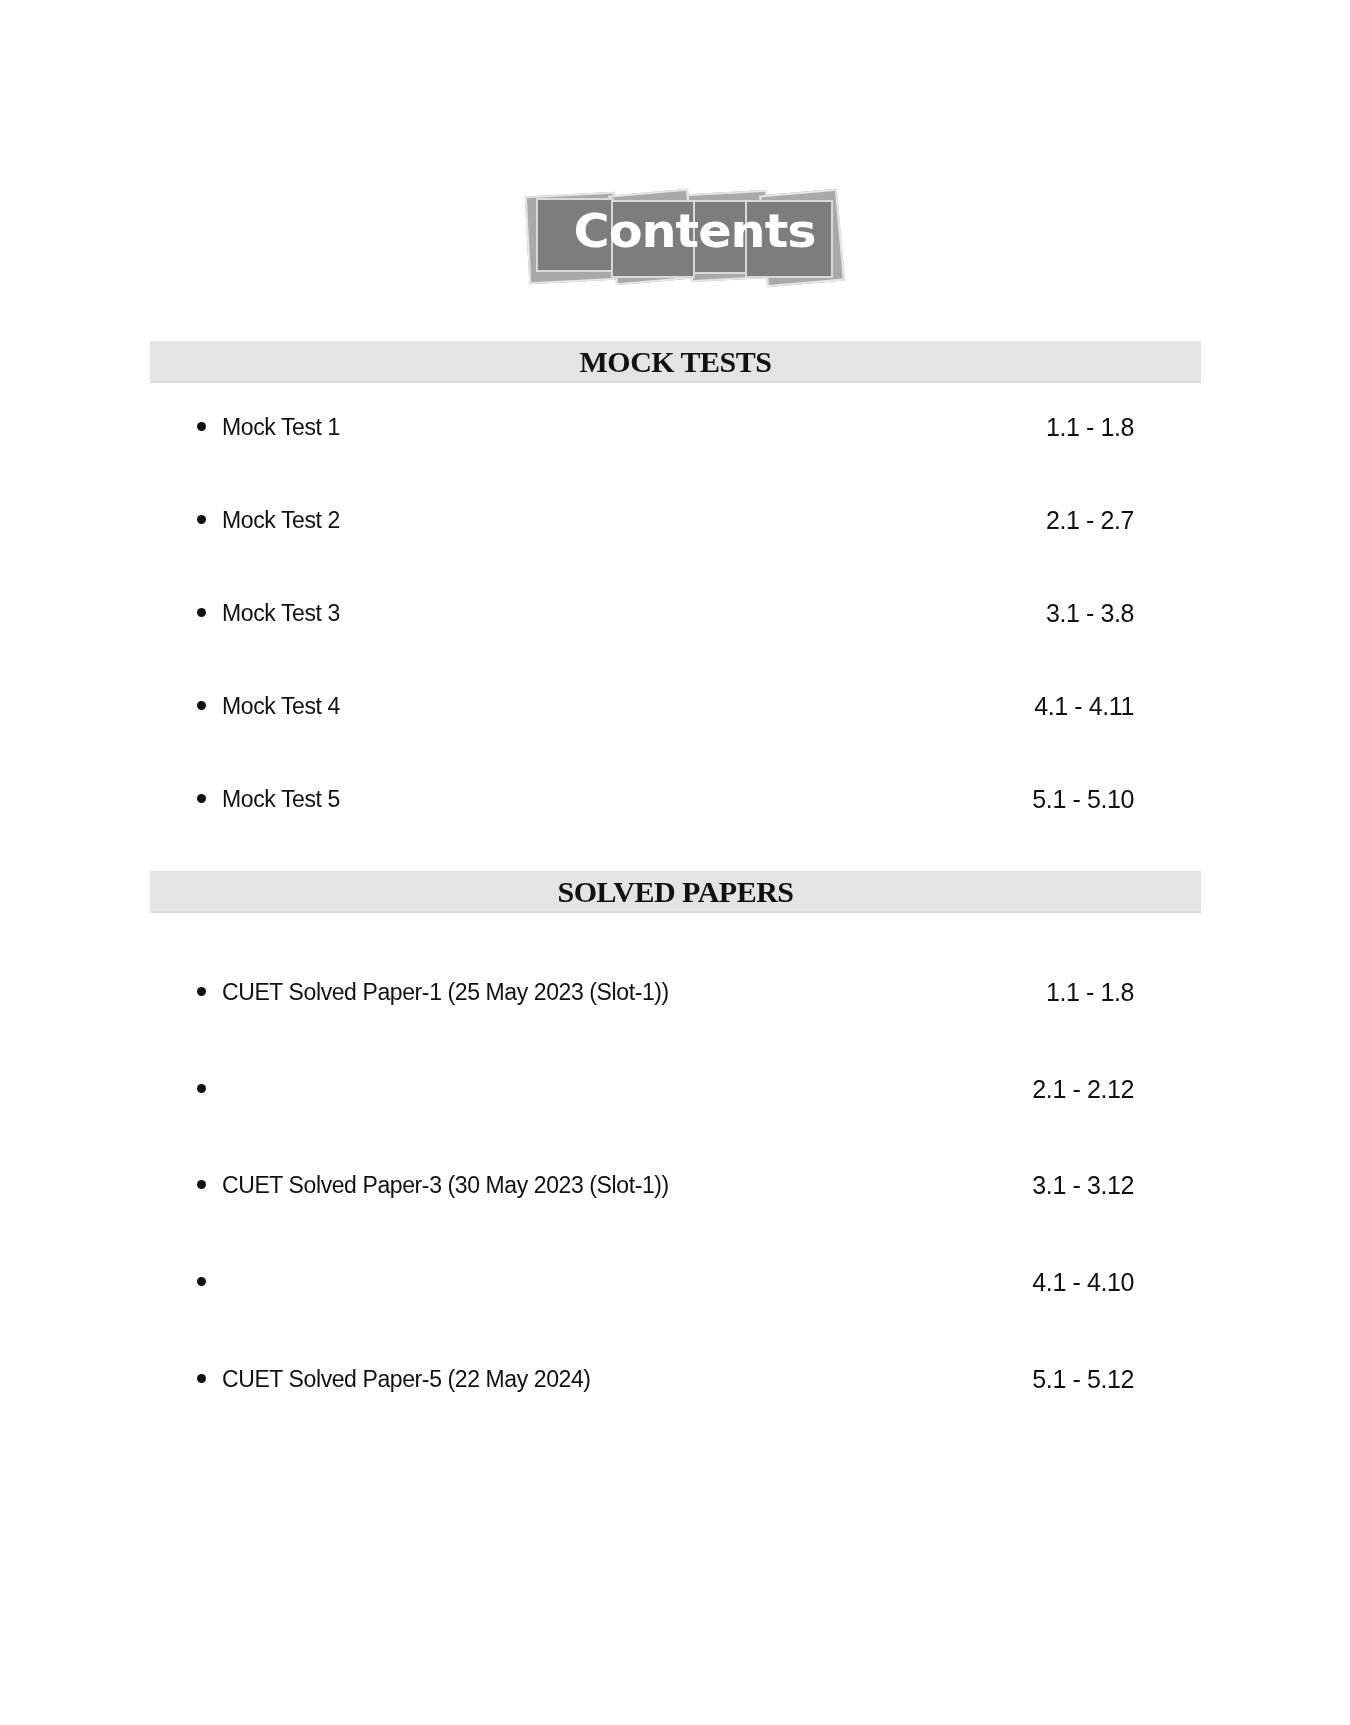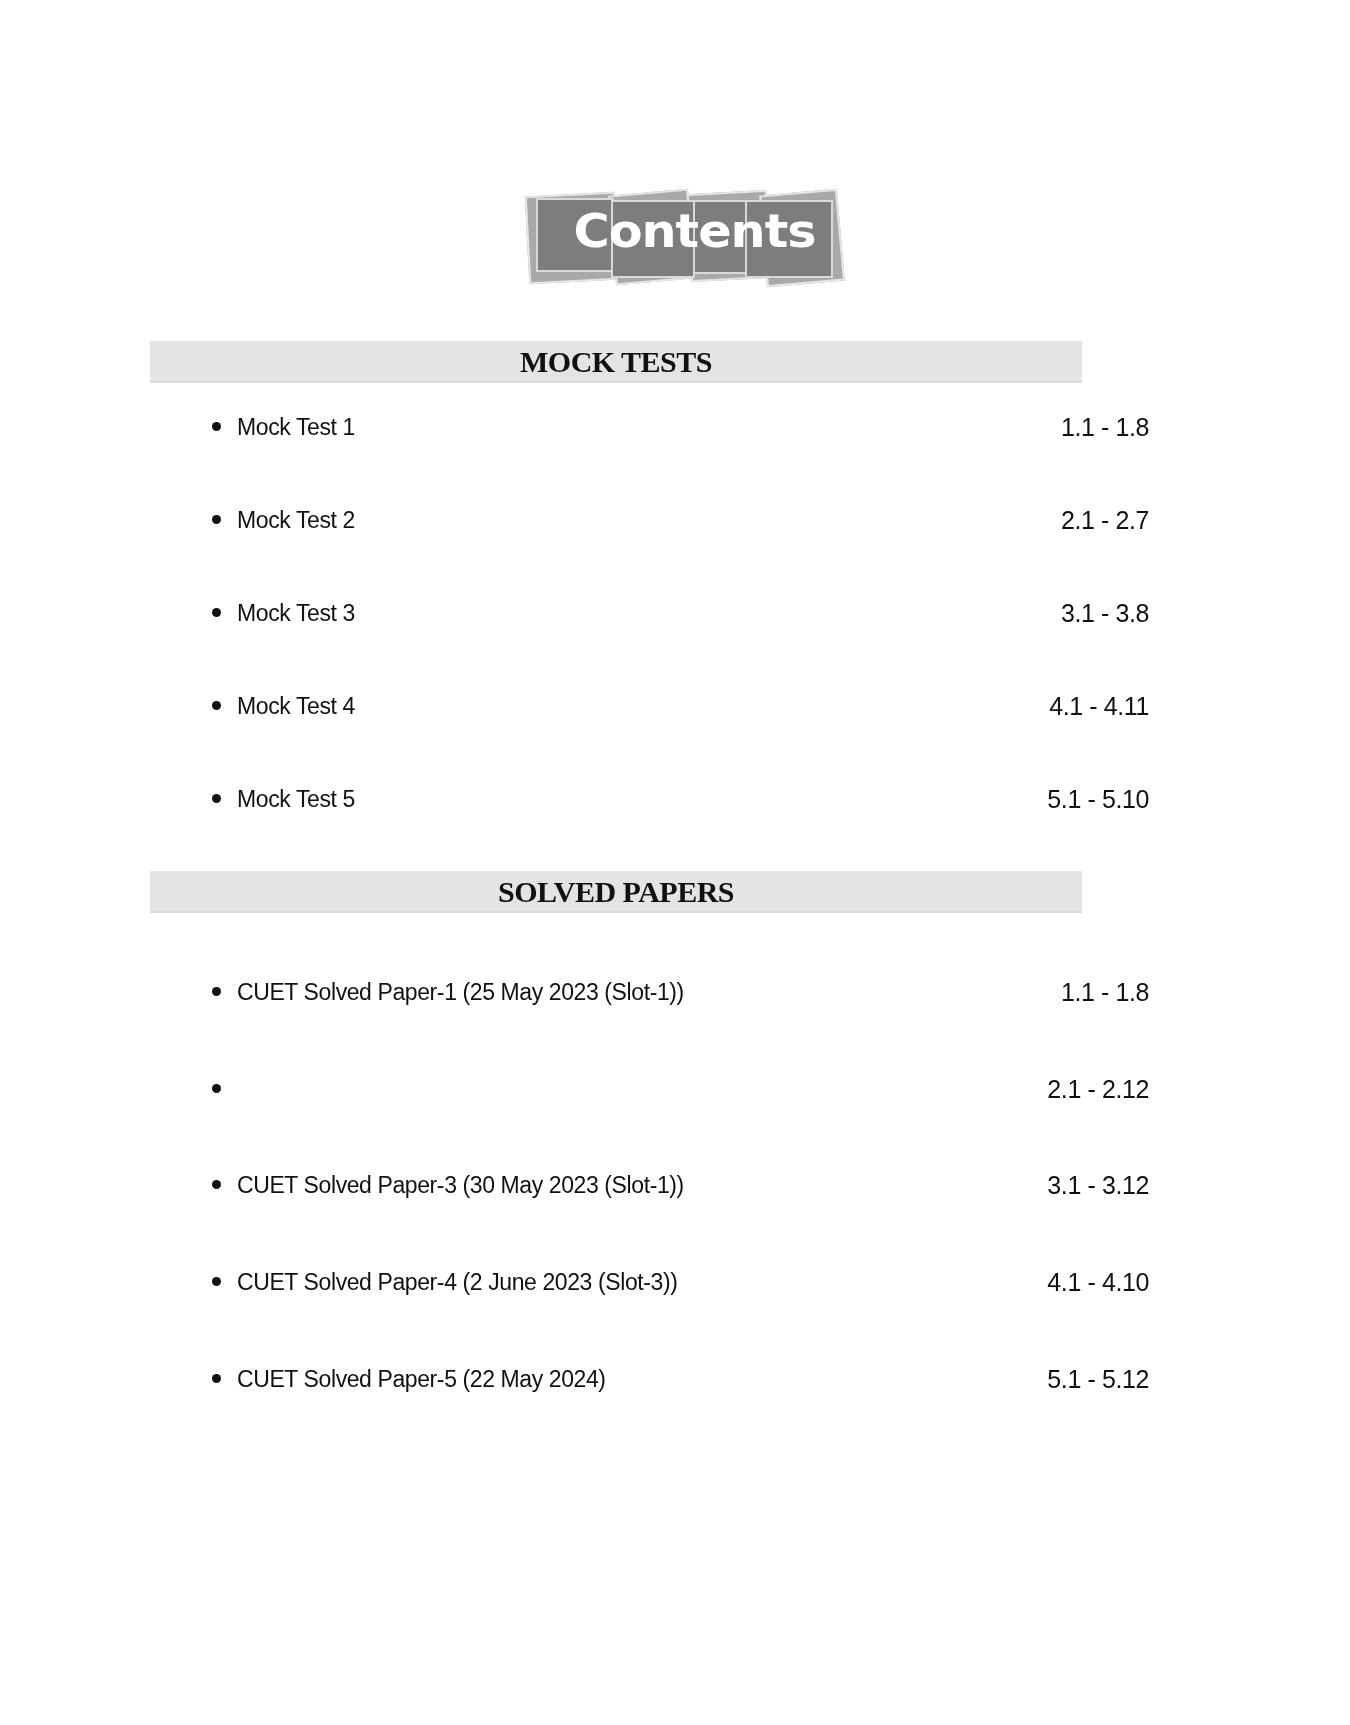--- a/index.html
+++ b/index.html
@@ -1,23 +1,23 @@
 <!DOCTYPE html>
 <html><head>
 <meta charset="utf-8">
 <style>
   html, body { margin:0; padding:0; background:#ffffff; }
   body { width:1350px; height:1725px; position:relative; overflow:hidden; font-family:"Liberation Sans", sans-serif; color:#111; }
   .logo { position:absolute; left:527px; top:186px; width:314px; height:102px; }
   .tile { position:absolute; background:#7d7d7d; border:2px solid #d9d9d9; box-sizing:border-box; }
   .tile-back { position:absolute; background:#a9a9a9; border:2px solid #e6e6e6; box-sizing:border-box; }
   .logo-text { position:absolute; left:0; right:0; top:17px; text-align:center; font-family:"DejaVu Sans", sans-serif; font-weight:bold; font-size:47px; color:#ffffff; letter-spacing:-1px; padding-left:20px; transform:scaleX(1.05); }
-  .band { position:absolute; left:150px; width:932px; height:42px; background:#e4e4e4; border-bottom:2px solid #dcdcdc; box-sizing:border-box; text-align:center; }
+  .band { position:absolute; left:150px; width:1051px; height:42px; background:#e4e4e4; border-bottom:2px solid #dcdcdc; box-sizing:border-box; text-align:center; }
   .band-title { font-family:"Liberation Serif", serif; font-weight:bold; font-size:30px; line-height:42px; color:#111; letter-spacing:-0.5px; }
-  .row { position:absolute; left:205px; width:944px; height:30px; }
+  .row { position:absolute; left:190px; width:944px; height:30px; }
   .bullet { position:absolute; left:7px; top:10px; width:9px; height:9px; border-radius:50%; background:#111; }
   .row-label { position:absolute; left:32px; top:0; font-size:23px; line-height:30px; letter-spacing:-0.4px; white-space:nowrap; }
   .row-pages { position:absolute; right:0; top:0; font-size:25px; line-height:30px; letter-spacing:-0.4px; white-space:nowrap; }
 </style>
 </head>
 <body>
 
 <div class="logo">
   <div class="tile-back" style="left:0px;top:8px;width:90px;height:88px;transform:rotate(-3deg);"></div>
   <div class="tile-back" style="left:85px;top:6px;width:80px;height:90px;transform:rotate(-5deg);"></div>
@@ -73,20 +73,19 @@
   <span class="bullet"></span>
   <span class="row-pages">2.1 - 2.12</span>
 </div>
 <div class="row" style="top:1170px;text-align:center;">
   <span class="bullet"></span>
   <span class="row-label">CUET Solved Paper-3 (30 May 2023 (Slot-1))</span>
   <span class="row-pages">3.1 - 3.12</span>
 </div>
 <div class="row" style="top:1267px;">
   <span class="bullet"></span>
-  <span class="row-label">CUET Solved Paper-4 (2 June 2023 (Slot-3))</span>
   <span class="row-pages">4.1 - 4.10</span>
 </div>
 <div class="row" style="top:1364px;">
   <span class="bullet"></span>
   <span class="row-label">CUET Solved Paper-5 (22 May 2024)</span>
   <span class="row-pages">5.1 - 5.12</span>
 </div>
 
 </body></html>

